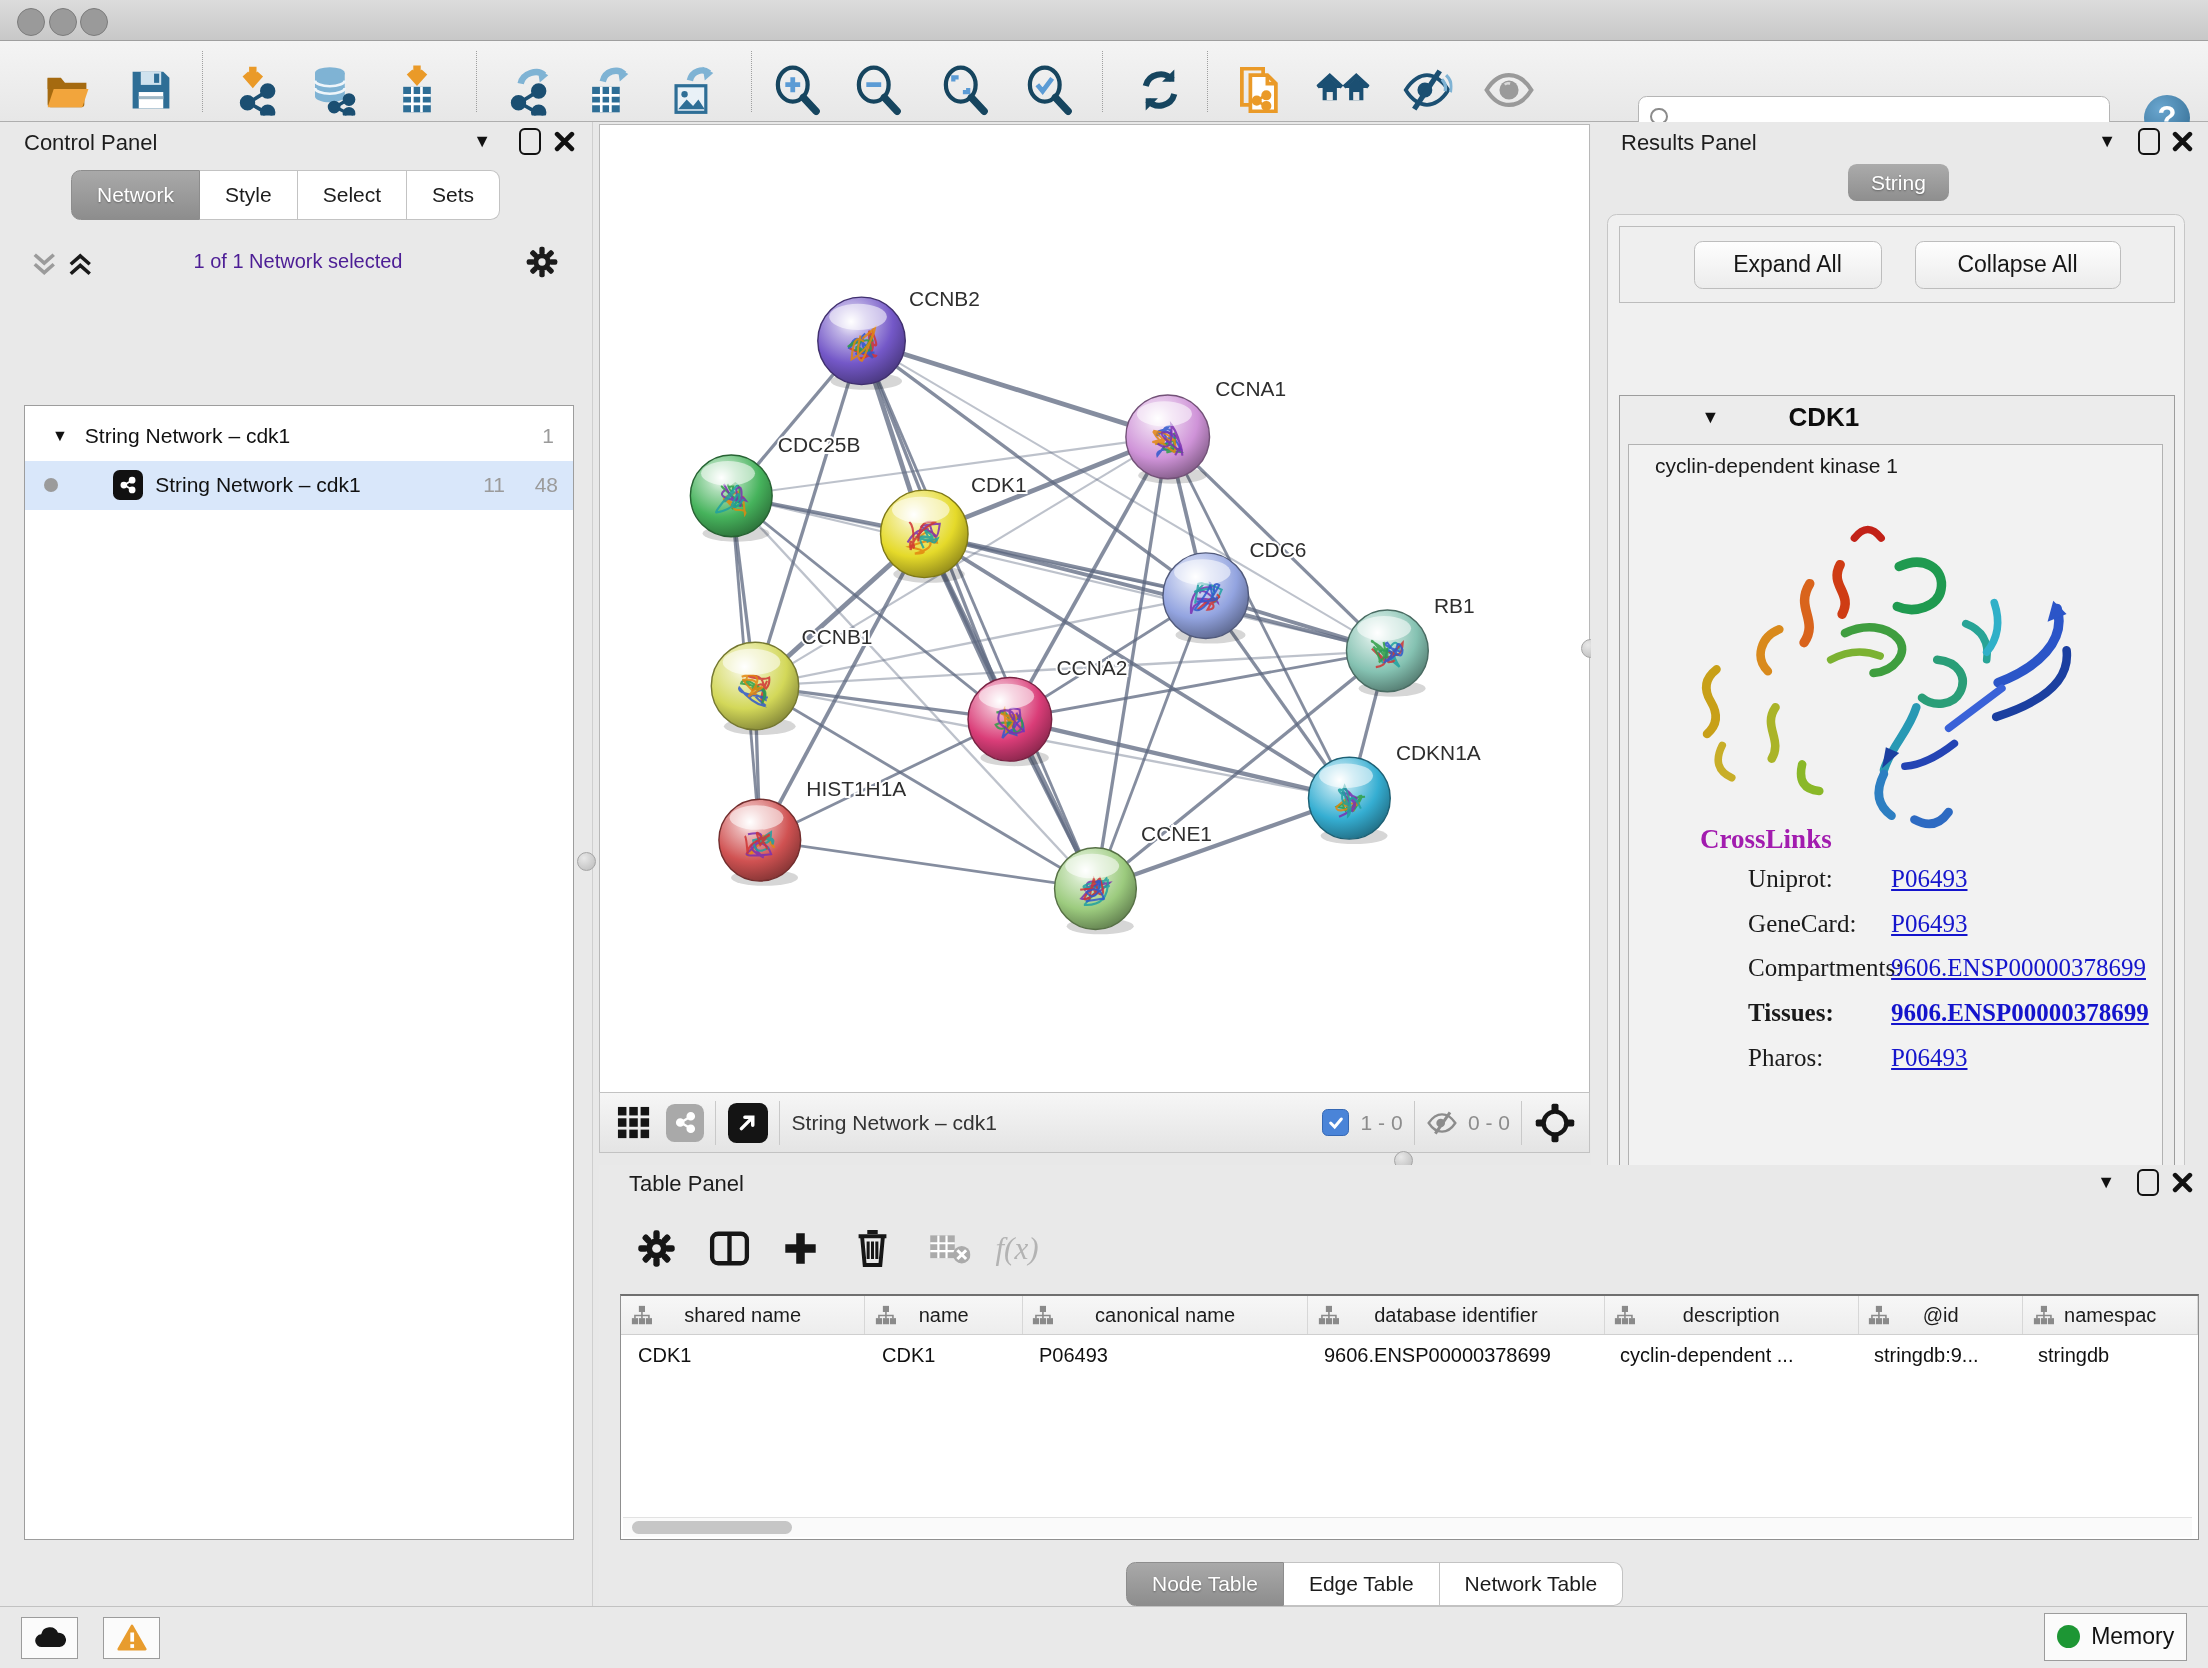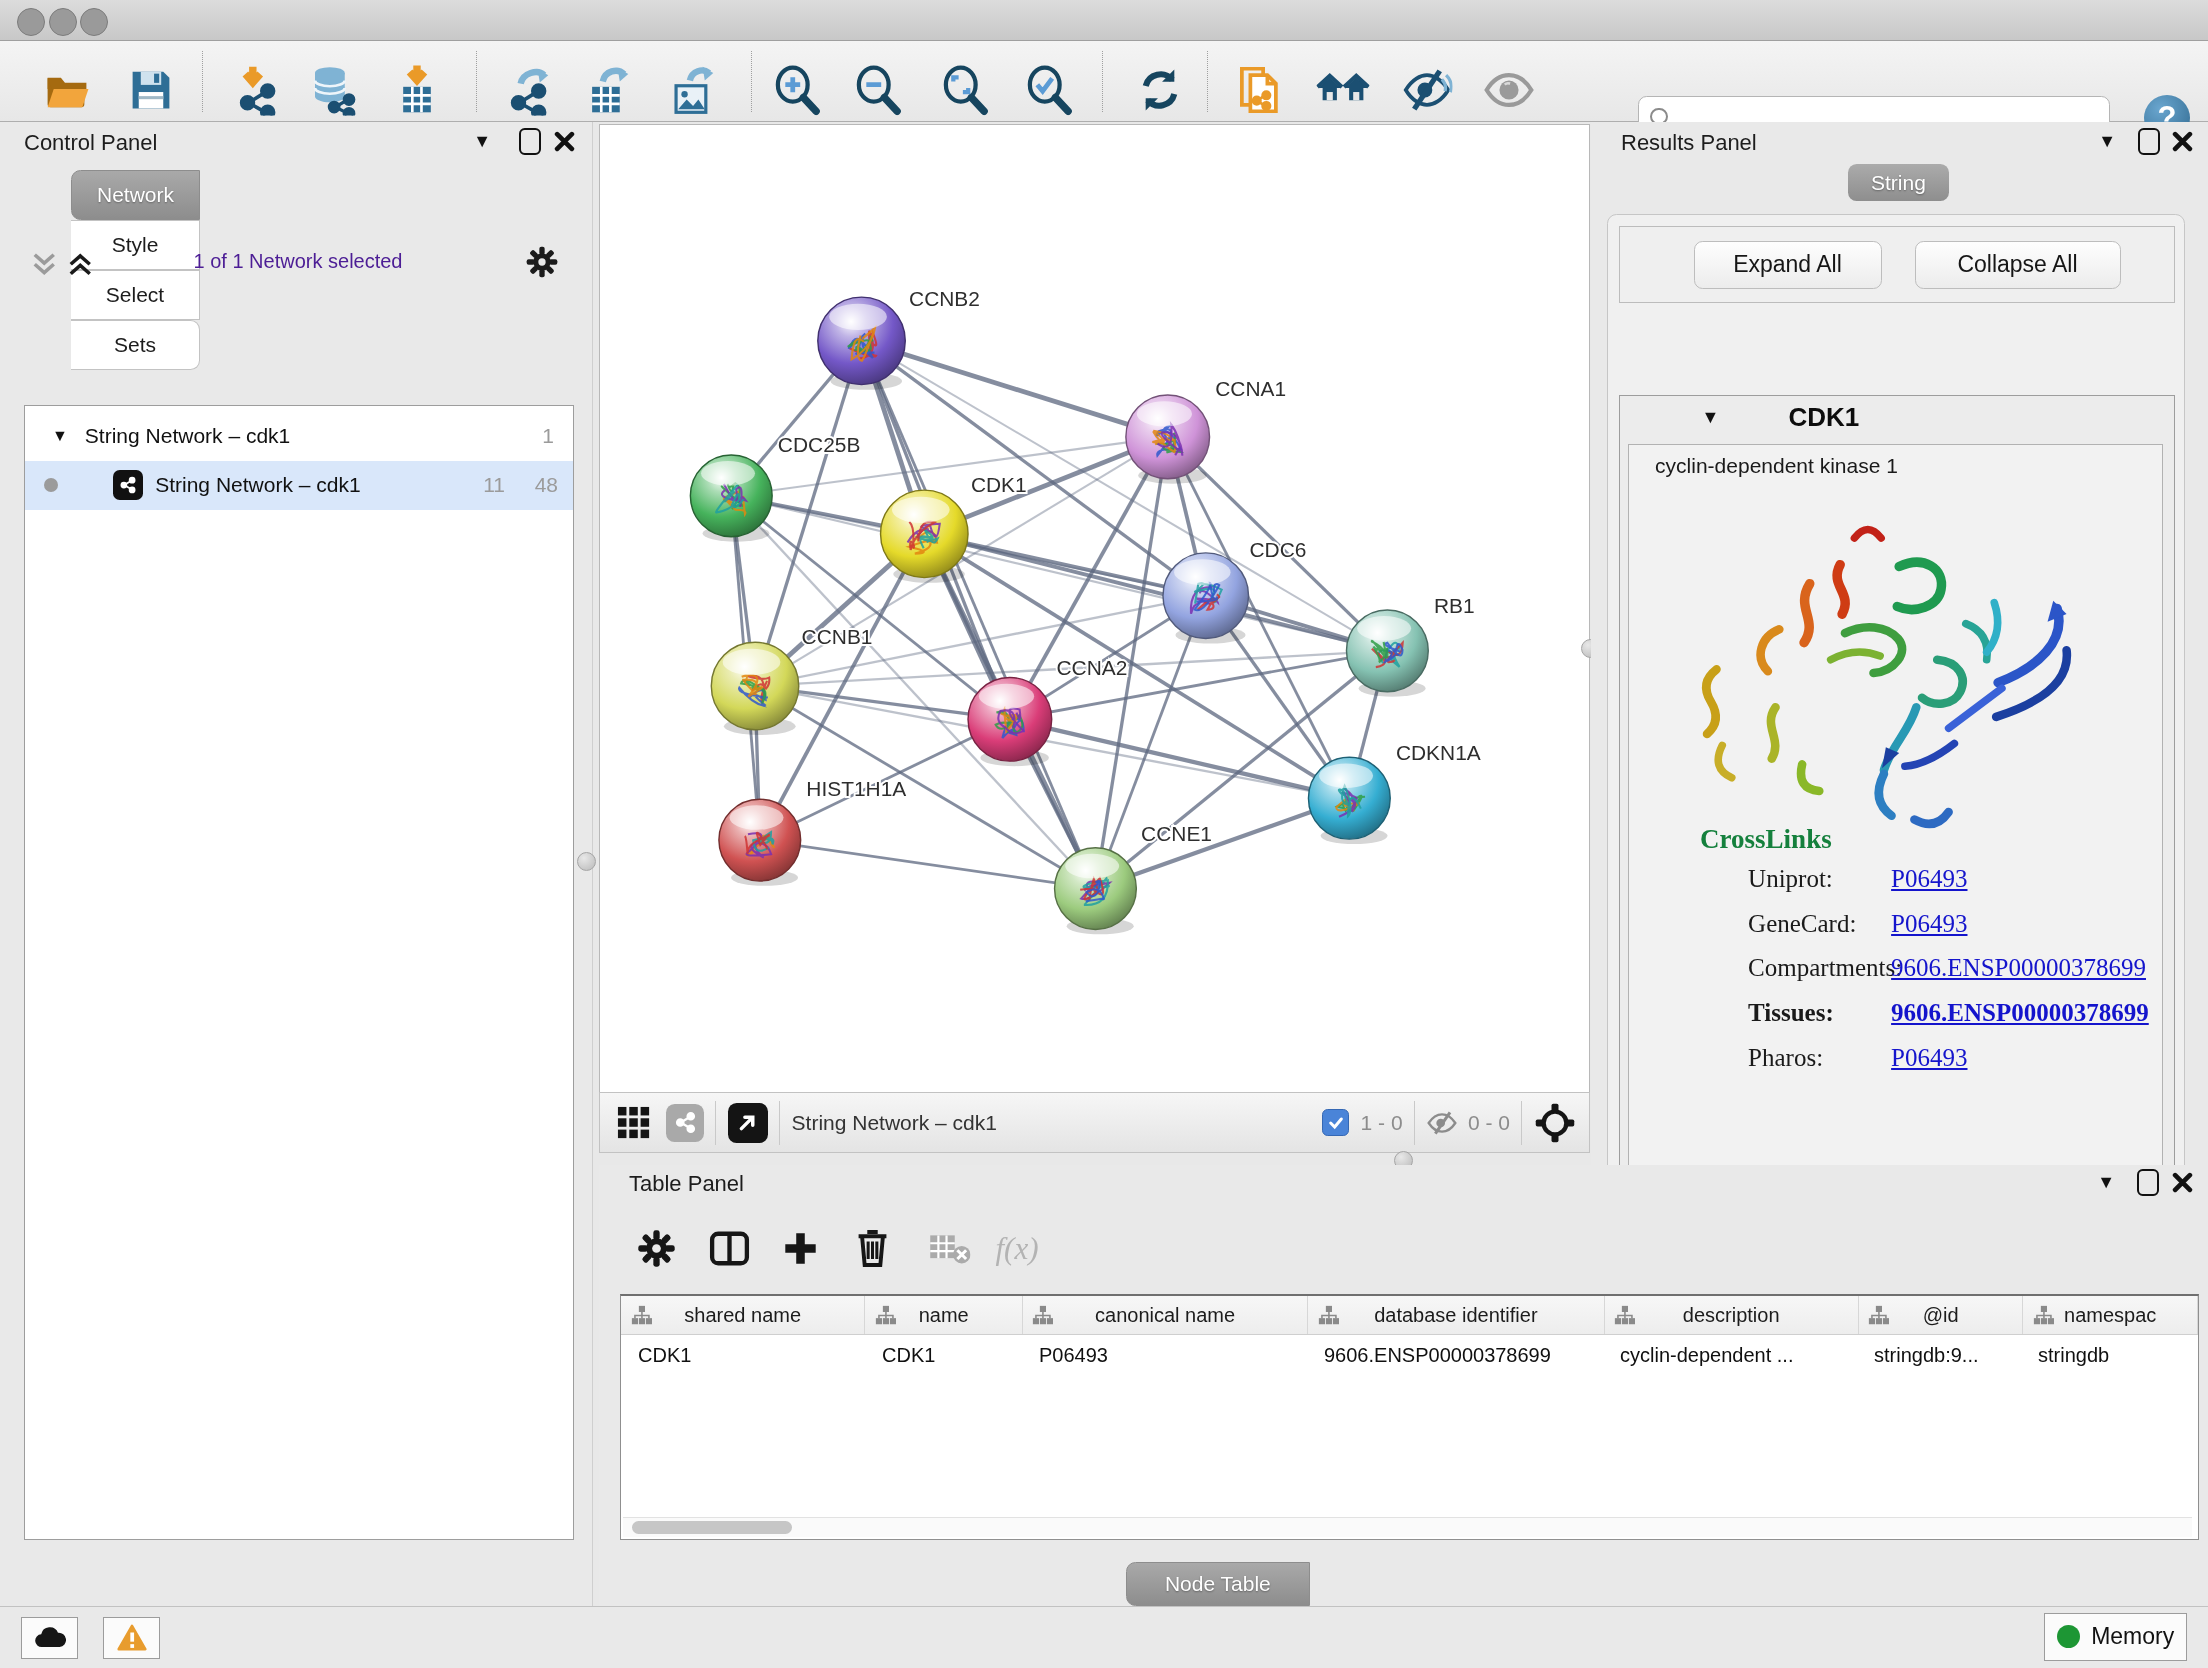--- a/index.html
+++ b/index.html
@@ -27,21 +27,21 @@
     font-family:inherit;background:transparent;}
   .helpbtn{position:absolute;left:2144px;top:54px;width:46px;height:46px;border-radius:50%;
     background:radial-gradient(circle at 35% 30%,#6aa6cf,#30698f);color:#fff;font-size:31px;
     font-weight:bold;display:flex;align-items:center;justify-content:center;}
   
   .panelhead{font-size:22px;color:#1d1d1d;}
   .phbtn{position:absolute;top:0;width:28.5px;height:28.5px;display:flex;align-items:center;justify-content:center;}
   .floaticon{width:18px;height:23px;border:2.9px solid #111;border-radius:5.7px;}
   .tri{font-size:18px;color:#111;}
   
-  .seg{display:flex;position:absolute;flex-direction:column;}
+  .seg{display:flex;position:absolute;}
   .segbtn{height:48px;display:flex;align-items:center;justify-content:center;
     background:#fff;border:1px solid #c3c3c3;border-left:none;font-size:21px;color:#1c1c1c;
     padding:0 25px;}
   .segbtn:first-child{border-left:1px solid #c3c3c3;border-radius:9.5px 0 0 9.5px;}
   .segbtn:last-child{border-radius:0 9.5px 9.5px 0;}
   .segbtn.sel{background:linear-gradient(#a9a9a9,#8d8d8d);color:#fff;border-color:#8d8d8d;
     text-shadow:0 1px 1.9px rgba(0,0,0,.35);}
   .treebox{position:absolute;left:24px;top:283px;width:548px;bottom:67px;background:#fff;
     border:1.9px solid #9d9d9d;}
   .trow{position:relative;height:49px;display:flex;align-items:center;font-size:21px;color:#111;}
@@ -668,21 +668,21 @@
             <path d="M388 96c10 34-20 62-62 78" stroke="#2b55c8" stroke-width="10"></path>
             <path d="M398 140c4 34-30 56-74 70" stroke="#1b3fa0" stroke-width="9"></path>
             <path d="M280 238q-28 22-52 24" stroke="#2444b4" stroke-width="8"></path>
             <path d="M330 180l-56 42" stroke="#3a62d8" stroke-width="8"></path>
             <path d="M322 90q10 30-8 52" stroke="#30b0c8" stroke-width="8"></path>
           </g>
           <path d="M384 88l14 14-20 8z" fill="#2b55c8"></path>
           <path d="M222 248l-18 16 4-22z" fill="#1b3fa0"></path>
         </svg>
 
-        <div class="serif abs" style="left:71px;top:379px;font-size:27px;font-weight:bold;color:#15803d">CrossLinks</div>
+        <div class="serif abs" style="left:71px;top:379px;font-size:27px;font-weight:bold;color:#a21caf">CrossLinks</div>
         <div class="serif abs" style="left:12px;top:420px;width:100%;height:238px" id="crosslinks">
             <div class="xlrow" style="top: 0px;">
               <span class="lab">Uniprot:</span>
               <a href="#">P06493</a>
             </div>
             <div class="xlrow" style="top: 45px;">
               <span class="lab">GeneCard:</span>
               <a href="#">P06493</a>
             </div>
             <div class="xlrow" style="top: 89px;">

